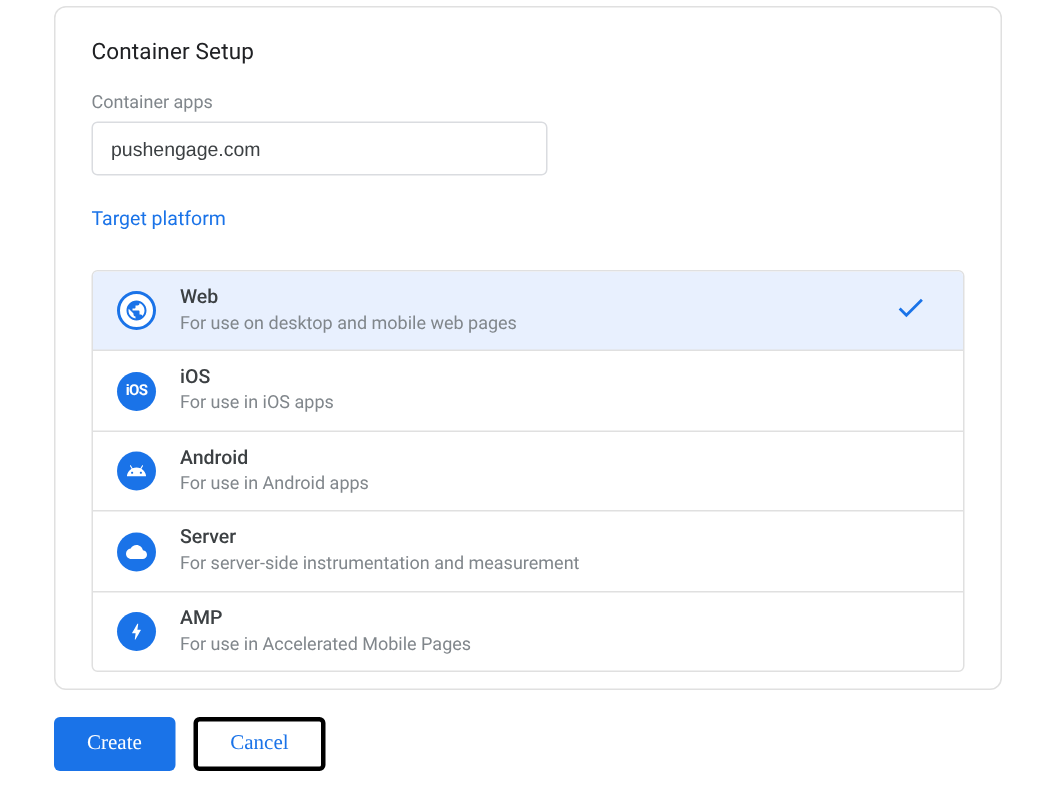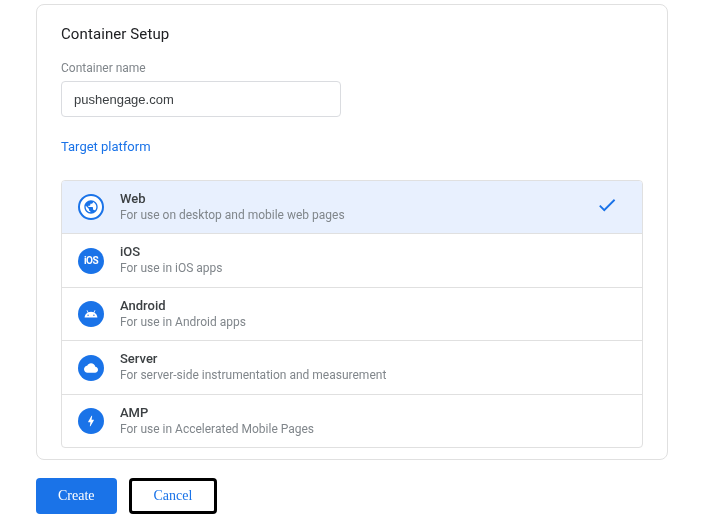--- a/index.html
+++ b/index.html
@@ -26,21 +26,21 @@
     font-weight: 400;
     margin-bottom: 18px;
     letter-spacing: 0.1px;
   }
   .field-label {
     font-size: 12px;
     color: #80868b;
     margin-bottom: 6px;
   }
   .text-input {
-    width: 280px;
+    width: 304px;
     height: 36px;
     border: 1px solid #dadce0;
     border-radius: 4px;
     padding: 0 12px;
     font-size: 13px;
     color: #3c4043;
     outline: none;
   }
   .section-label {
     font-size: 13px;
@@ -131,21 +131,21 @@
     font-weight: 700;
     letter-spacing: -0.5px;
   }
 </style>
 </head>
 <body>
 
 <div class="card">
   <div class="page-title">Container Setup</div>
 
-  <div class="field-label">Container name</div>
+  <div class="field-label">Container apps</div>
   <input class="text-input" type="text" value="pushengage.com" style="">
 
   <div class="section-label">Target platform</div>
 
   <div class="platform-list">
 
     <div class="platform-item selected">
       <div class="platform-icon outlined">
         <svg width="16" height="16" viewBox="0 0 24 24">
             <path d="M12 2C6.48 2 2 6.48 2 12s4.48 10 10 10 10-4.48 10-10S17.52 2 12 2zm-1 17.93c-3.95-.49-7-3.85-7-7.93 0-.62.08-1.21.21-1.79L9 15v1c0 1.1.9 2 2 2v1.93zm6.9-2.54c-.26-.81-1-1.39-1.9-1.39h-1v-3c0-.55-.45-1-1-1H8v-2h2c.55 0 1-.45 1-1V7h2c1.1 0 2-.9 2-2v-.41c2.93 1.19 5 4.06 5 7.41 0 2.08-.8 3.97-2.1 5.39z"></path>

